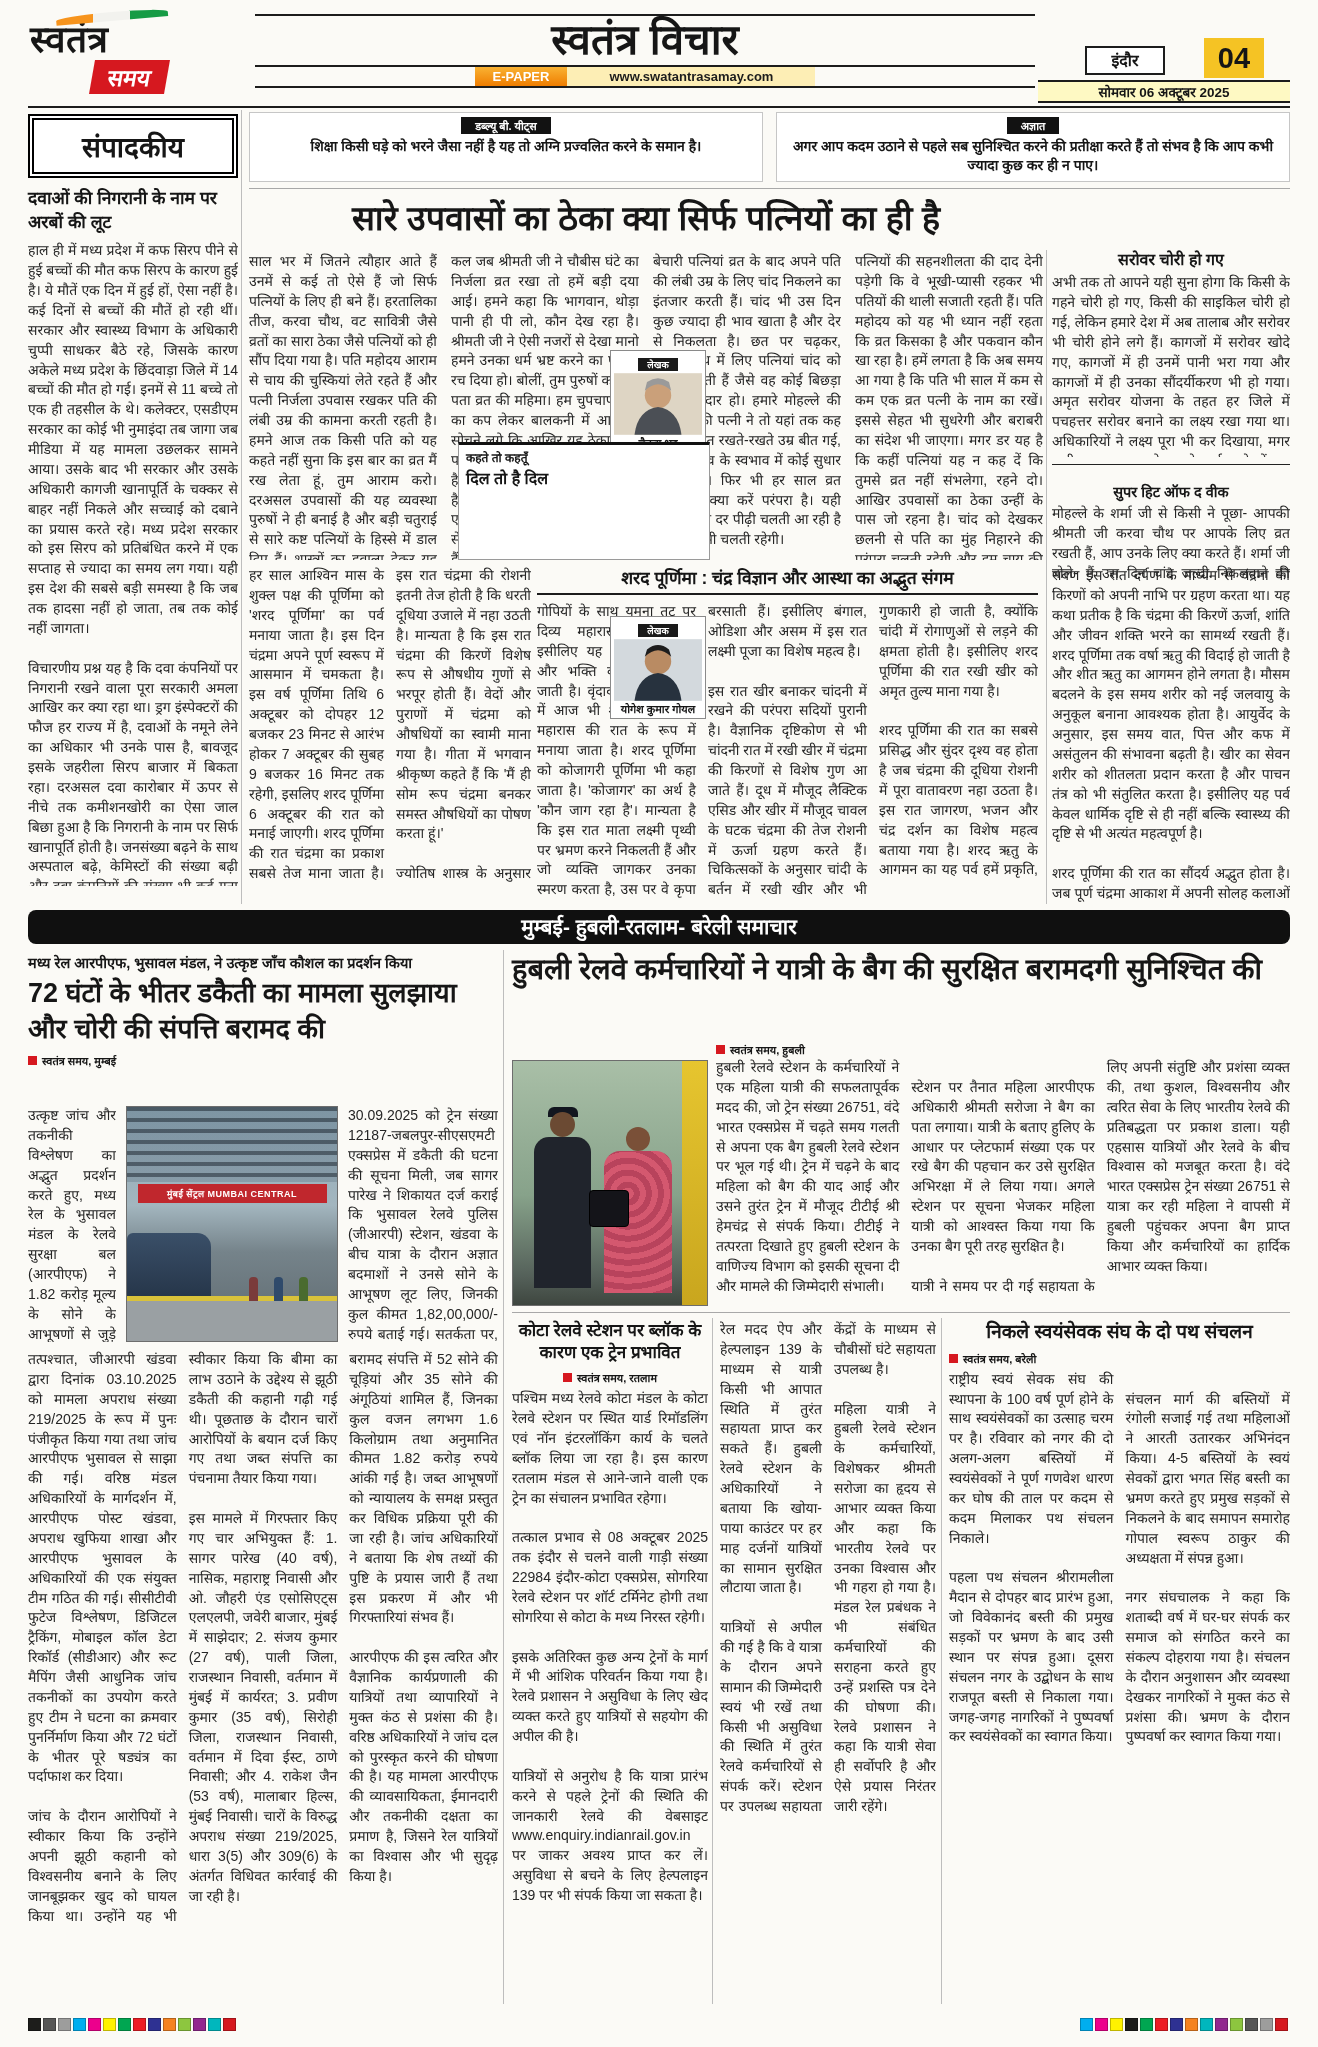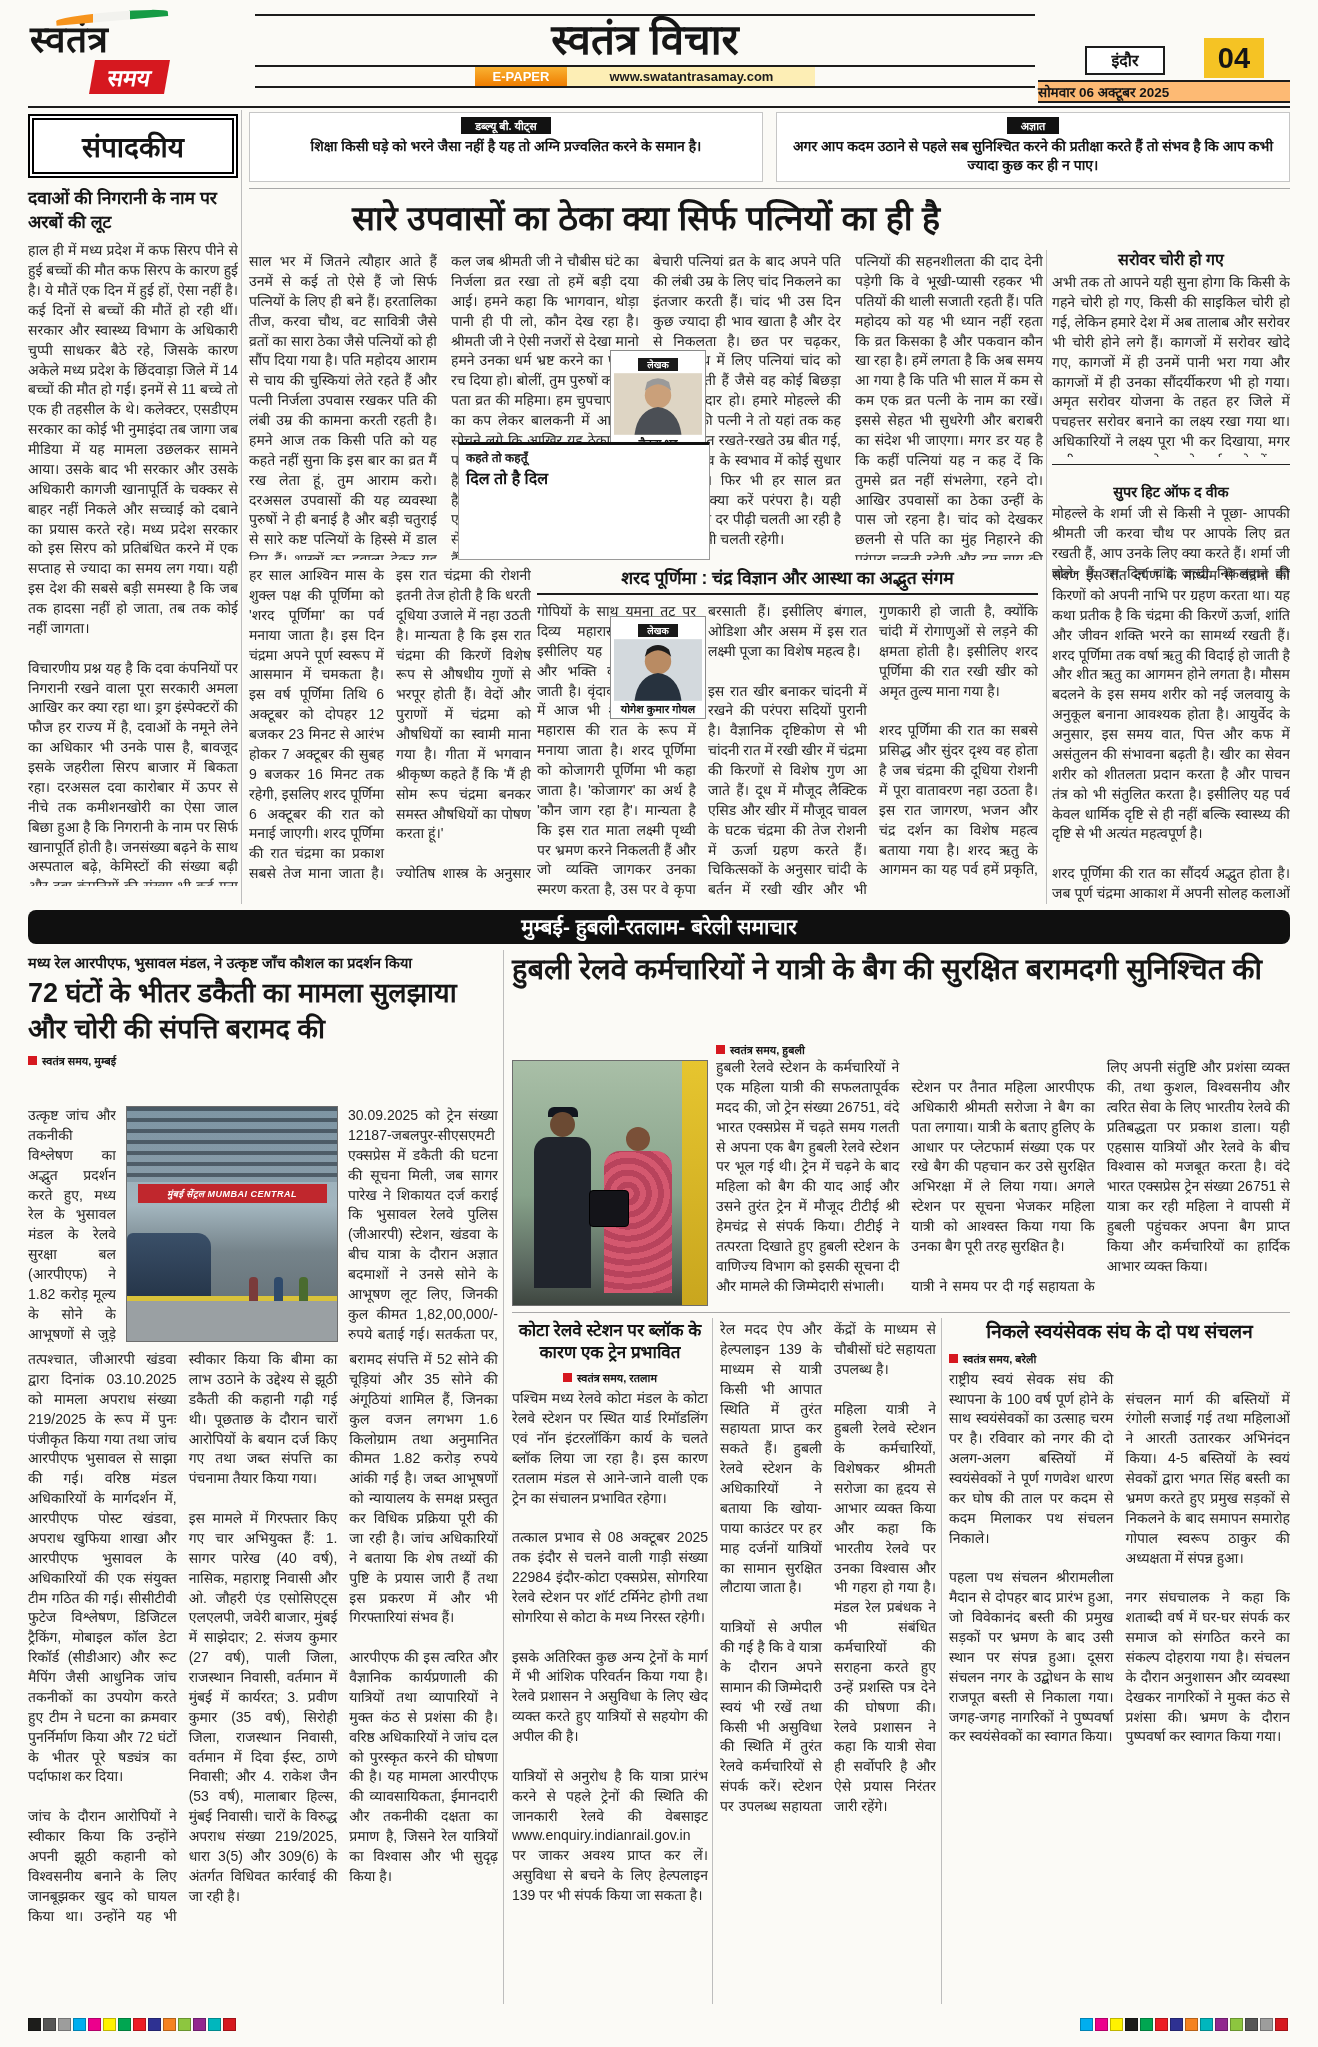--- a/index.html
+++ b/index.html
@@ -15,21 +15,21 @@
   .logo-flag{width:112px;height:9px;margin-left:26px;border-radius:100% 100% 0 0;background:linear-gradient(90deg,#f7941d 0 33%,#f2f2ee 33% 66%,#169b45 66% 100%);transform:rotate(-5deg);}
   .logo-line1{font-size:37px;font-weight:bold;letter-spacing:.5px;line-height:1.05;}
   .logo-samay{display:inline-block;background:#d6181f;color:#fff;font-size:23px;font-weight:bold;padding:1px 16px;transform:skew(-10deg);margin-left:62px;}
   .title-rule{border-top:2px solid #1c1c1c;}
   .center-title{font-size:42px;font-weight:bold;text-align:center;line-height:1.08;padding:1px 0 3px;}
   .epaper-row{display:flex;justify-content:center;align-items:stretch;border-top:2px solid #1c1c1c;border-bottom:2px solid #1c1c1c;}
   .epaper-badge{background:linear-gradient(#f9b233,#ef7d00);color:#fff;font-weight:bold;font-size:13px;padding:2px 18px;}
   .website{background:#fdeeb5;font-weight:bold;font-size:13px;padding:2px 42px;color:#1c1c1c;}
   .city-box{border:2px solid #1c1c1c;text-align:center;font-weight:bold;font-size:16px;line-height:25px;background:#fff;}
   .page-num{background:#f5c324;text-align:center;font-weight:bold;font-size:29px;line-height:40px;margin-left:32px;}
-  .date-strip{border-top:2px solid #1c1c1c;border-bottom:2px solid #1c1c1c;font-weight:bold;font-size:13.5px;line-height:21px;background:#fdba74;}
+  .date-strip{border-top:2px solid #1c1c1c;border-bottom:2px solid #1c1c1c;font-weight:bold;font-size:13.5px;text-align:center;line-height:21px;background:#fef9c3;}
   .header-rule{border-top:2px solid #1c1c1c;}
   
   .ed-box{border:6px double #000;text-align:center;font-size:28px;font-weight:bold;padding:7px 0;background:#fff;}
   .ed-head{font-size:17.5px;font-weight:bold;text-align:left;line-height:1.35;margin:9px 0 7px;}
   
   .quote{border:1px solid #c6c6c6;padding:3px 10px 12px;text-align:center;background:#fff;}
   .quote-author{display:inline-block;background:#121212;color:#fff;font-size:11px;font-weight:bold;padding:1px 14px;margin-bottom:3px;}
   .quote-text{font-size:14px;font-weight:bold;line-height:1.35;}
   
   .main-head{font-size:34px;font-weight:bold;text-align:center;white-space:nowrap;overflow:hidden;}
@@ -194,21 +194,21 @@
     <div class="kicker">मध्य रेल आरपीएफ, भुसावल मंडल, ने उत्कृष्ट जाँच कौशल का प्रदर्शन किया</div>
     <div class="big-head">72 घंटों के भीतर डकैती का मामला सुलझाया और चोरी की संपत्ति बरामद की</div>
     <div class="byline">
       <span class="byline-flag"></span>
       <span>स्वतंत्र समय, मुम्बई</span>
     </div>
   </div>
 
   <div class="abs" style="left:28px;top:1106px;width:470px;height:236px;display:flex;gap:10px;">
     <div class="body-text" style="width:88px;flex:0 0 auto;">उत्कृष्ट जांच और तकनीकी विश्लेषण का अद्भुत प्रदर्शन करते हुए, मध्य रेल के भुसावल मंडल के रेलवे सुरक्षा बल (आरपीएफ) ने 1.82 करोड़ मूल्य के सोने के आभूषणों से जुड़े एक महत्वपूर्ण डकैती के मामले को सफलतापूर्वक सुलझा लिया। शुरुआत में यह एक डकैती की घटना बताई गई थी, मगर जांच में यह एक सुनियोजित साजिश निकली।</div>
-    <div class="photo mumbai-photo" style="width:212px;flex:0 0 auto;font-style:italic;">
+    <div class="photo mumbai-photo" style="width:212px;flex:0 0 auto;">
       <div class="mp-roof"></div>
       <div class="mp-sign">मुंबई सेंट्रल MUMBAI CENTRAL</div>
       <div class="mp-train"></div>
       <div class="mp-edge"></div>
       <div class="mp-platform"></div>
       <div class="mp-person" style="left:58%;background:#7a3b3b;"></div>
       <div class="mp-person" style="left:70%;background:#2f4a6b;"></div>
       <div class="mp-person" style="left:82%;background:#4a6b2f;"></div>
     </div>
     <div class="body-text" style="flex:1;">30.09.2025 को ट्रेन संख्या 12187-जबलपुर-सीएसएमटी एक्सप्रेस में डकैती की घटना की सूचना मिली, जब सागर पारेख ने शिकायत दर्ज कराई कि भुसावल रेलवे पुलिस (जीआरपी) स्टेशन, खंडवा के बीच यात्रा के दौरान अज्ञात बदमाशों ने उनसे सोने के आभूषण लूट लिए, जिनकी कुल कीमत 1,82,00,000/- रुपये बताई गई। सतर्कता पर, यह स्पष्ट हुआ कि घटनास्थल जीआरपी पोस्ट खंडवा के अधिकार क्षेत्र में आता है और तदनुसार इसे स्थानांतरित कर दिया गया।</div>

